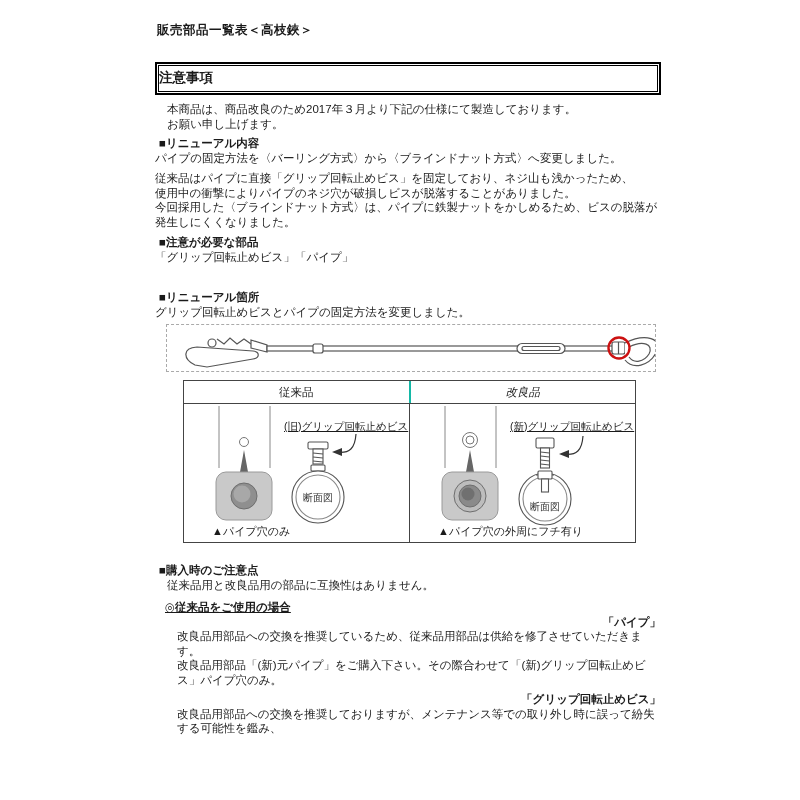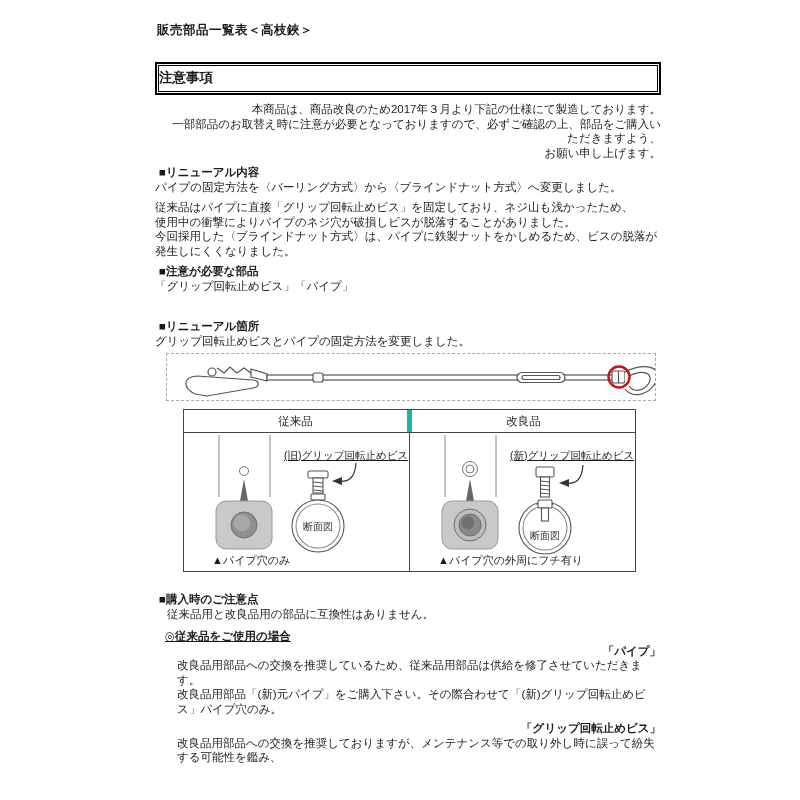--- a/index.html
+++ b/index.html
@@ -15,29 +15,29 @@
   .notice-inner{border:1px solid #000;text-align:left;font-weight:bold;
     font-size:13.5px;padding:3px 0 4px;}
   p.line{margin:0;font-size:11.5px;line-height:14.5px;}
   .blk{margin:0;}
   .indent{padding-left:12px;}
   .indent2{padding-left:22px;}
   .sec-h{font-size:11.5px;font-weight:bold;line-height:14.5px;margin:0;padding-left:4px;}
   .circ-h{font-size:11.5px;font-weight:bold;line-height:14.5px;margin:0;
     text-decoration:underline;padding-left:10px;}
   .sub-h{font-size:11.5px;font-weight:bold;line-height:14.5px;margin:0;padding-left:20px;text-align:right;}
-  .mt7{margin-top:7px;text-align:right;}  .mt6{margin-top:6px;}  .mt5{margin-top:5px;}
+  .mt7{margin-top:7px;}  .mt6{margin-top:6px;}  .mt5{margin-top:5px;}
   .mt8{margin-top:8px;}  .mt20{margin-top:20px;} .mt26{margin-top:26px;}
 
   .diagram-box{margin:5px 0 0 11px;width:488px;height:46px;
     border:1px dashed #aaa;background:#fff;}
   .cmp-table{margin:8px 0 0 28px;width:451px;border:1px solid #444;}
   .cmp-head{display:flex;border-bottom:1px solid #444;}
   .cmp-th{flex:1;text-align:center;font-size:11.5px;padding:4px 0 3px;}
-  .cmp-th + .cmp-th{border-left:5px solid #14b8a6;}
+  .cmp-th + .cmp-th{border-left:2px solid #14b8a6;font-style:italic;}
   .cmp-body{display:flex;height:138px;}
   .cmp-td{flex:1;position:relative;}
   .cmp-td + .cmp-td{border-left:1px solid #444;}
   .cell-art{position:absolute;left:0;top:0;}
   .screw-label{position:absolute;top:16px;left:100px;font-size:10.5px;
     text-decoration:underline;white-space:nowrap;}
   .cell-caption{position:absolute;left:28px;top:120px;font-size:11px;white-space:nowrap;}
   .svg-txt{font-family:"Liberation Sans","DejaVu Sans",sans-serif;font-size:10px;fill:#333;}
 </style>
 </head>
@@ -46,21 +46,20 @@
 <div class="doc">
 
   <div class="title">販売部品一覧表＜高枝鋏＞</div>
 
   <div class="notice-box">
     <div class="notice-inner">注意事項</div>
   </div>
 
   <div class="blk indent mt7">
     <p class="line">本商品は、商品改良のため2017年３月より下記の仕様にて製造しております。</p>
-    <p class="line">一部部品のお取替え時に注意が必要となっておりますので、必ずご確認の上、部品をご購入いただきますよう、</p>
     <p class="line">お願い申し上げます。</p>
   </div>
 
   <div class="blk mt5">
     <p class="sec-h">■リニューアル内容</p>
     <p class="line">パイプの固定方法を〈バーリング方式〉から〈ブラインドナット方式〉へ変更しました。</p>
     <div class="mt6"></div>
     <p class="line">従来品はパイプに直接「グリップ回転止めビス」を固定しており、ネジ山も浅かったため、</p>
     <p class="line">使用中の衝撃によりパイプのネジ穴が破損しビスが脱落することがありました。</p>
     <p class="line">今回採用した〈ブラインドナット方式〉は、パイプに鉄製ナットをかしめるため、ビスの脱落が発生しにくくなりました。</p>

